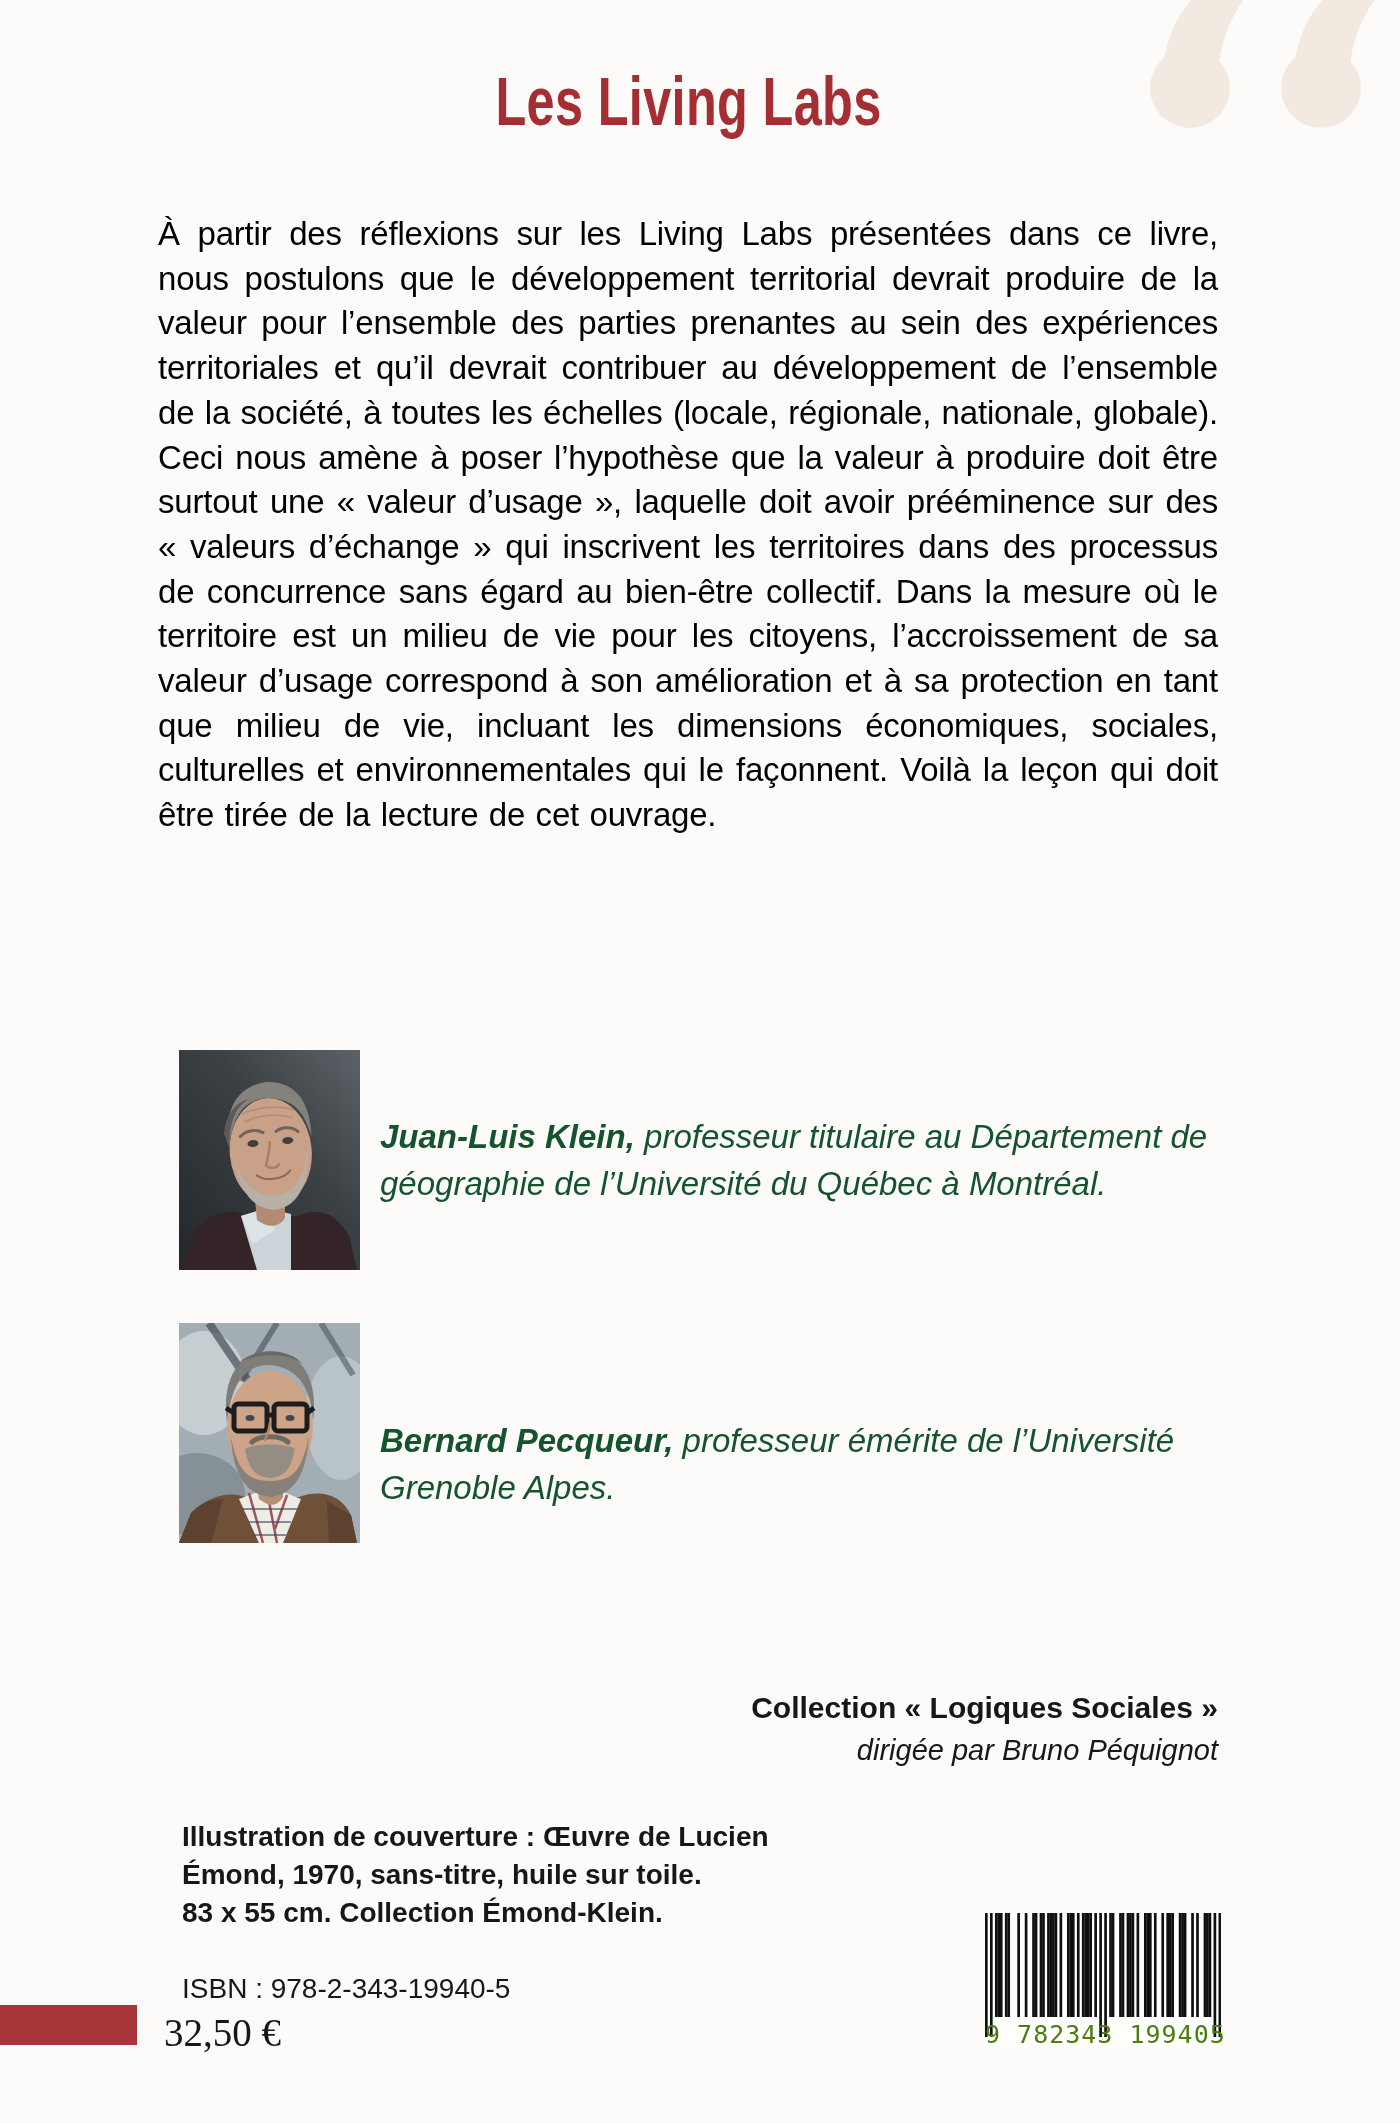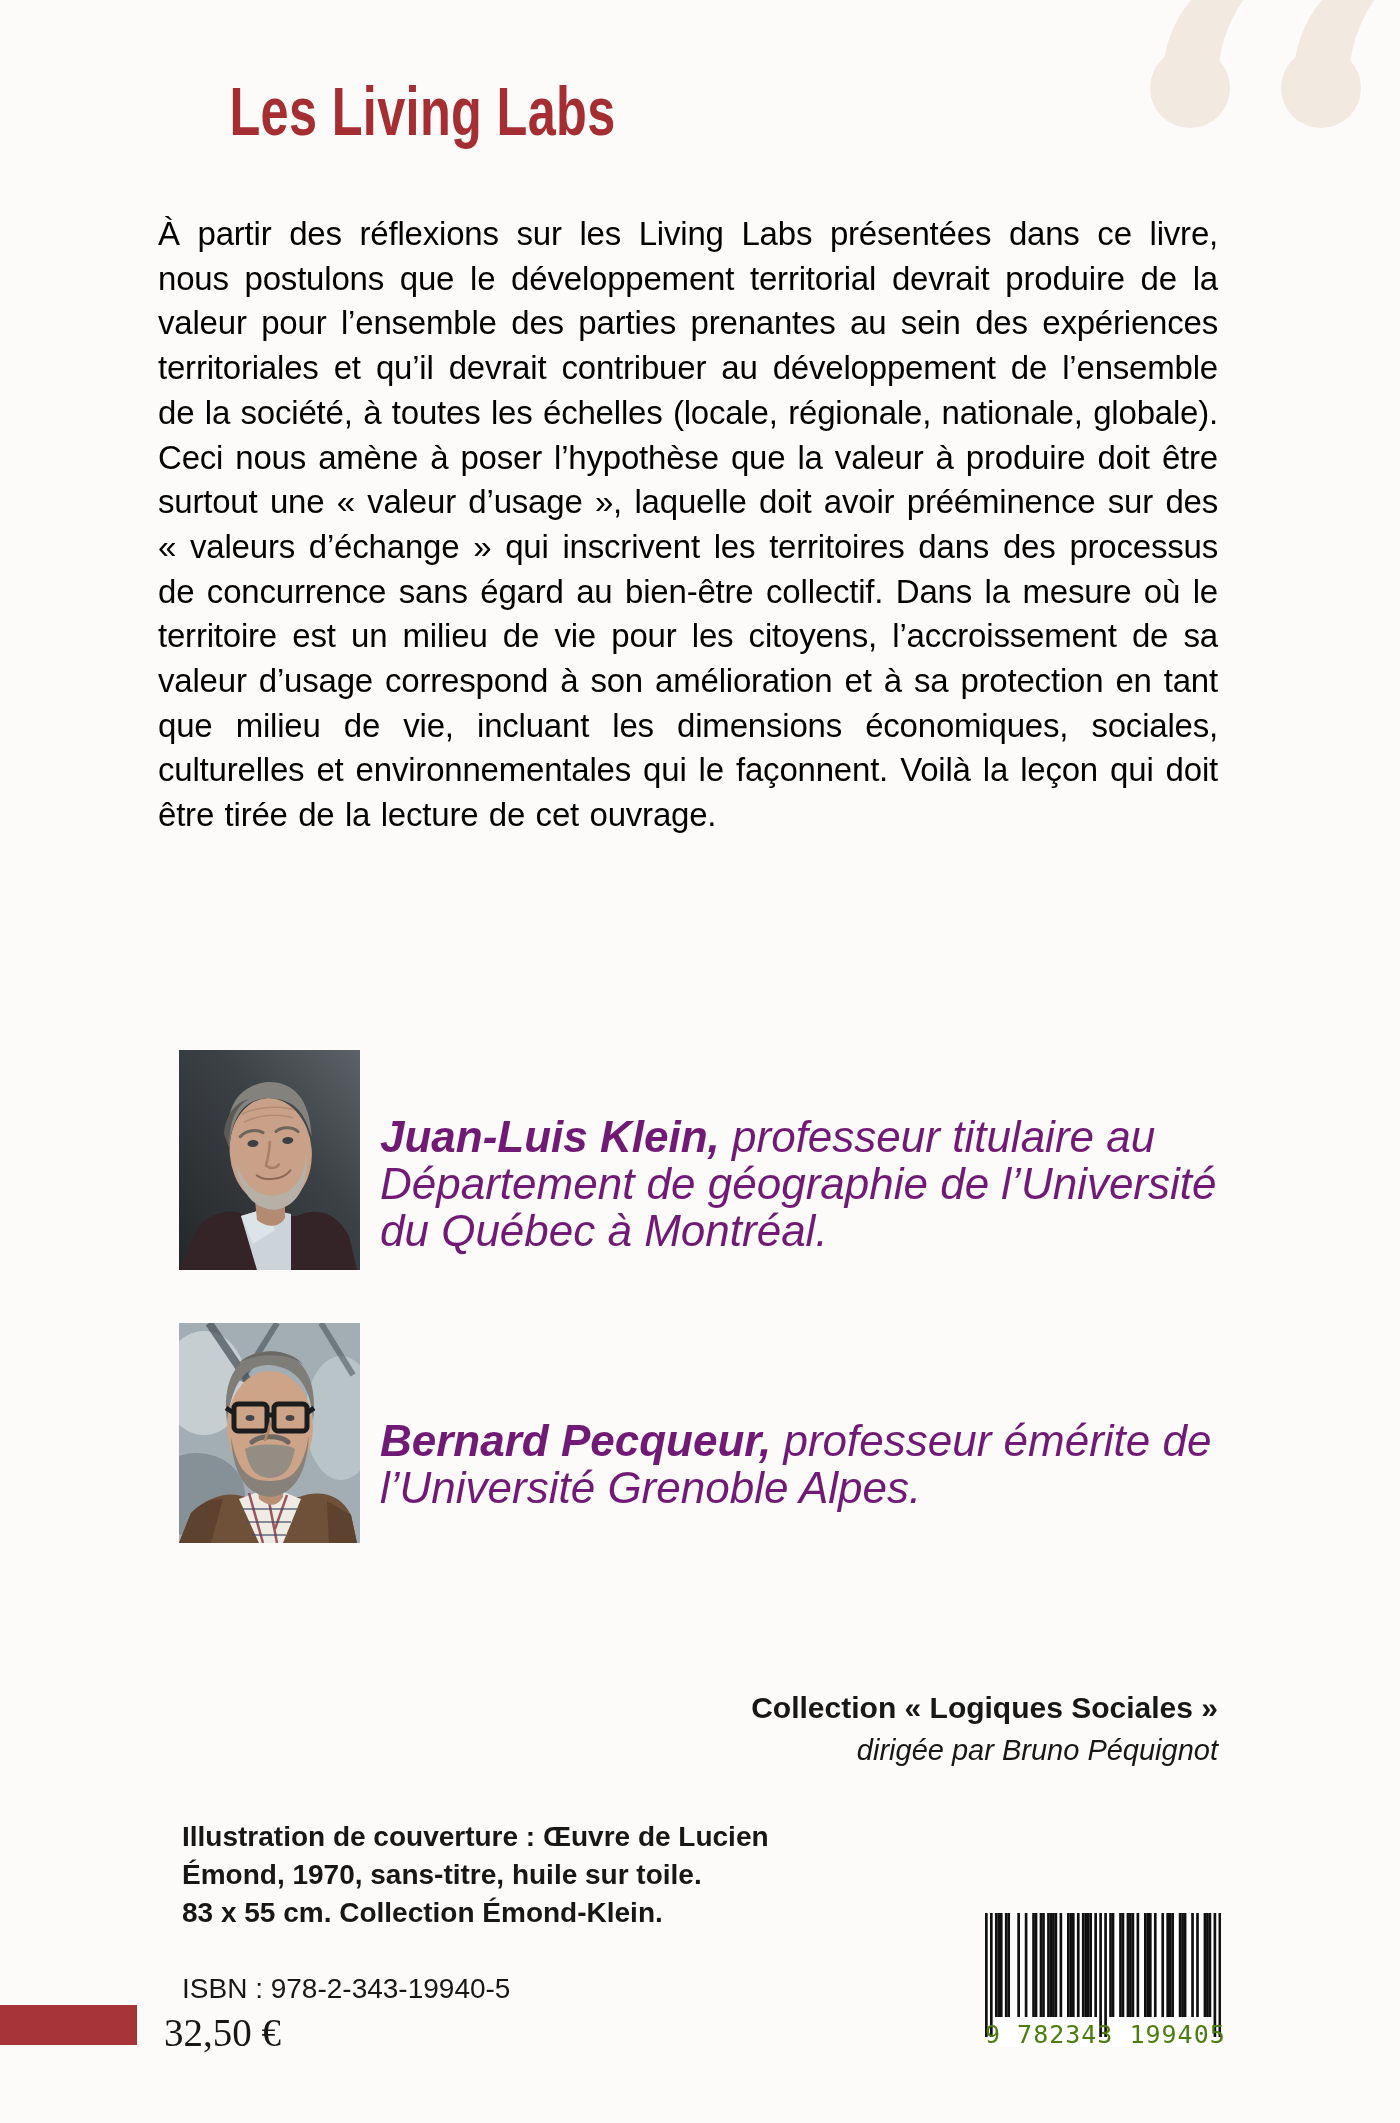--- a/index.html
+++ b/index.html
@@ -8,21 +8,21 @@
     background:#fcfbf9;
     font-family:"Liberation Sans",sans-serif;
     color:#171717;
   }
   .abs{position:absolute;}
 
   
   #decor-quotes{left:1118px;top:0;width:282px;height:142px;color:#f2e9e1;}
 
   
-  #title-wrap{left:158px;top:76px;width:1060px;text-align:left;}
+  #title-wrap{left:158px;top:66px;width:1060px;text-align:center;}
   #title{
     display:inline-block;
     font-weight:bold;font-size:69px;line-height:72px;
     transform:scaleX(0.73);transform-origin:50% 50%;
     letter-spacing:0.5px;white-space:nowrap;
   }
 
   
   #synopsis{
     left:158px;top:212px;width:1060px;
@@ -32,21 +32,21 @@
     word-spacing:1.5px;letter-spacing:-0.2px;
   }
 
   
   .photo{width:181px;height:220px;overflow:hidden;}
   .photo svg{display:block;width:100%;height:100%;}
   #photo-klein{left:179px;top:1050px;}
   #photo-pecqueur{left:179px;top:1323px;}
   .bio{
     left:380px;width:838px;
-    font-style:italic;font-size:44px;line-height:47px;color:#701a75;
+    font-style:italic;font-size:33px;line-height:47px;color:#14532d;
   }
   #bio-klein{top:1113px;}
   #bio-pecqueur{top:1385px;margin-top:32px;}
   .bio-name{font-weight:bold;}
 
   
   #collection{left:158px;top:1686px;width:1060px;text-align:right;}
   #collection-line1{font-weight:bold;font-size:30px;line-height:43px;}
   #collection-line2{font-size:29px;line-height:43px;font-style:italic;}
 

